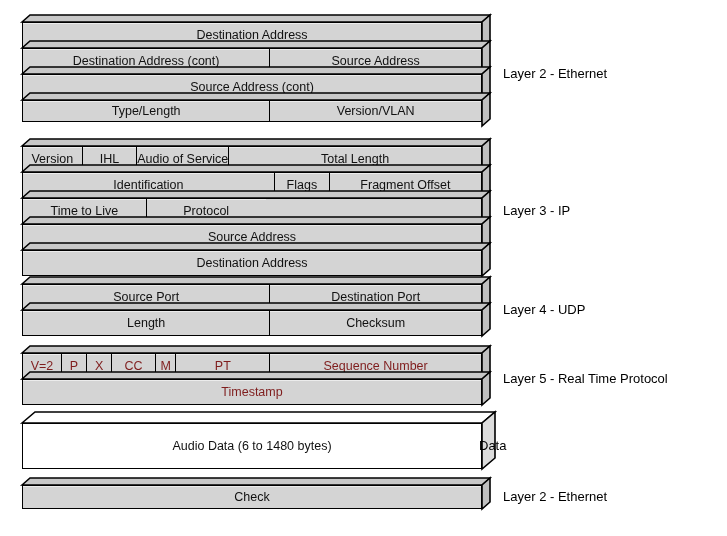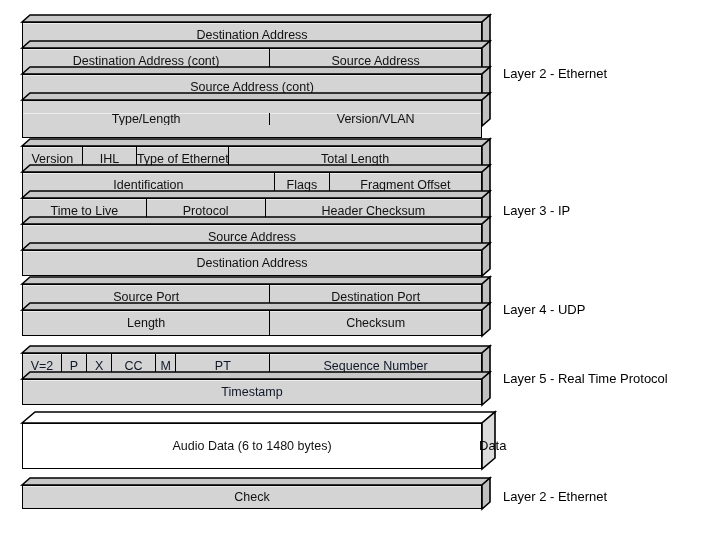--- a/index.html
+++ b/index.html
@@ -71,21 +71,21 @@
     left: 0; right: 0; top: 0;
     height: 1px;
     background: rgba(255,255,255,0.55);
     pointer-events: none;
   }
 
   
   .slab-front.white, .slab-front.white .field { background: #ffffff; }
 
   
-  .field.muted { color: #0f172a; }
+  .field.muted { color: #7f1d1d; }
 
   
   .side {
     position: absolute;
     pointer-events: none;
   }
   .side svg { display: block; overflow: visible; }
 
   
   .caption {
@@ -144,41 +144,41 @@
       <div class="slab-top" style="position: absolute; left: 0px; top: 71px; width: 472px; height: 11px;">
         <svg width="472" height="11">
           <polygon points="0,7 8,0 468,0 460,7" fill="#c8c8c8" stroke="#000000" stroke-width="1.6"></polygon>
         </svg>
       </div>
       <div class="side" style="left: 460px; top: 71px; width: 12px; height: 37px;">
         <svg width="12" height="37">
           <polygon points="0,7 8,0 8,26 0,33" fill="#c0c0c0" stroke="#000000" stroke-width="1.6"></polygon>
         </svg>
       </div>
-      <div class="slab-front" style="left: 0px; top: 78px; width: 460px; height: 38px; align-items: center;">
+      <div class="slab-front" style="left: 0px; top: 78px; width: 460px; height: 22px;">
         <div class="field" style="flex: 0 0 54%;">Type/Length</div>
         <div class="field" style="flex: 0 0 46%;">Version/VLAN</div>
       </div>
     </div>
     <div class="caption" style="left: 503px; top: 67px;">Layer 2 - Ethernet</div>
     <div class="stack" style="left: 22px; top: 146px; width: 460px;">
       <div class="slab-top" style="position: absolute; left: 0px; top: -7px; width: 472px; height: 11px;">
         <svg width="472" height="11">
           <polygon points="0,7 8,0 468,0 460,7" fill="#c8c8c8" stroke="#000000" stroke-width="1.6"></polygon>
         </svg>
       </div>
       <div class="side" style="left: 460px; top: -7px; width: 12px; height: 37px;">
         <svg width="12" height="37">
           <polygon points="0,7 8,0 8,26 0,33" fill="#c0c0c0" stroke="#000000" stroke-width="1.6"></polygon>
         </svg>
       </div>
       <div class="slab-front" style="left: 0px; top: 0px; width: 460px; height: 26px;">
         <div class="field" style="flex: 0 0 13%;">Version</div>
         <div class="field" style="flex: 0 0 12%;">IHL</div>
-        <div class="field" style="flex: 0 0 20%;">Type of Ethernet</div>
+        <div class="field" style="flex: 0 0 20%;">Audio of Service</div>
         <div class="field" style="flex: 0 0 55%;">Total Length</div>
       </div>
       <div class="slab-top" style="position: absolute; left: 0px; top: 19px; width: 472px; height: 11px;">
         <svg width="472" height="11">
           <polygon points="0,7 8,0 468,0 460,7" fill="#c8c8c8" stroke="#000000" stroke-width="1.6"></polygon>
         </svg>
       </div>
       <div class="side" style="left: 460px; top: 19px; width: 12px; height: 37px;">
         <svg width="12" height="37">
           <polygon points="0,7 8,0 8,26 0,33" fill="#c0c0c0" stroke="#000000" stroke-width="1.6"></polygon>
@@ -195,21 +195,20 @@
         </svg>
       </div>
       <div class="side" style="left: 460px; top: 45px; width: 12px; height: 37px;">
         <svg width="12" height="37">
           <polygon points="0,7 8,0 8,26 0,33" fill="#c0c0c0" stroke="#000000" stroke-width="1.6"></polygon>
         </svg>
       </div>
       <div class="slab-front" style="left: 0px; top: 52px; width: 460px; height: 26px;">
         <div class="field" style="flex: 0 0 27%;">Time to Live</div>
         <div class="field" style="flex: 0 0 26%; text-align: center;">Protocol</div>
-        <div class="field" style="flex: 0 0 47%;">Header Checksum</div>
       </div>
       <div class="slab-top" style="position: absolute; left: 0px; top: 71px; width: 472px; height: 11px;">
         <svg width="472" height="11">
           <polygon points="0,7 8,0 468,0 460,7" fill="#c8c8c8" stroke="#000000" stroke-width="1.6"></polygon>
         </svg>
       </div>
       <div class="side" style="left: 460px; top: 71px; width: 12px; height: 37px;">
         <svg width="12" height="37">
           <polygon points="0,7 8,0 8,26 0,33" fill="#c0c0c0" stroke="#000000" stroke-width="1.6"></polygon>
         </svg>

